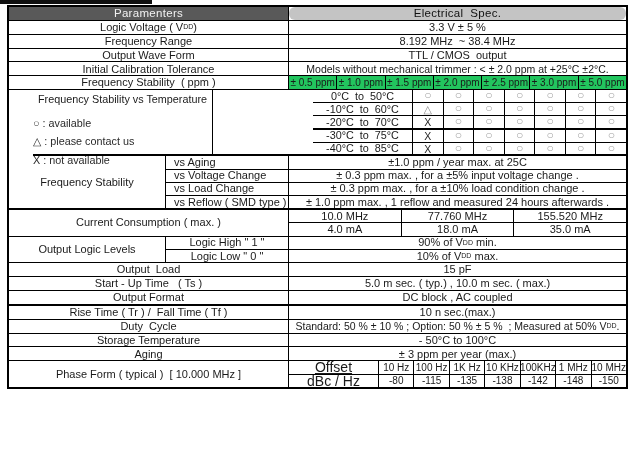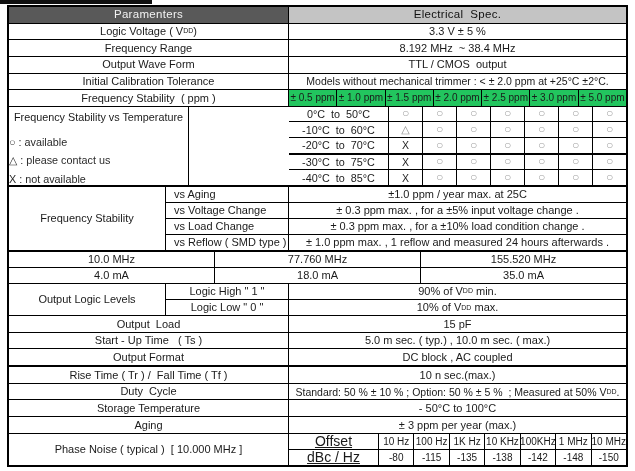--- a/index.html
+++ b/index.html
@@ -6,44 +6,44 @@
   html,body { background:#ffffff; }
   body {
     width:635px; height:471px;
     font-family:"Liberation Sans", sans-serif;
     color:#1a1a1a;
   }
   .screen { position:relative; width:635px; height:471px; background:#fff; overflow:hidden; }
   .top-bar { position:absolute; left:0; top:0; width:152px; height:4px; background:#101010; }
 
   .spec-table {
-    position:absolute; left:7px; top:5px; width:621px; height:462px;
+    position:absolute; left:7px; top:5px; width:621px; height:384px;
     border:2px solid #000; background:#fff;
     display:flex; flex-direction:column;
     font-size:11px;
   }
 
   .band { display:flex; border-bottom:1px solid #000; min-height:0; flex:1; }
   .band:last-child { border-bottom:none; }
-  .band.span2 { flex:2; } .band.span4 { flex:4; } .band.span5 { flex:5; }
+  .band.span2 { flex:2; } .band.span4 { flex:4; } .band.span5 { flex:5;margin-left:24px; }
   .band.thick { border-bottom-width:2px; }
 
   .cell {
     border-right:1px solid #000;
     display:flex; align-items:center; justify-content:center;
     text-align:center; min-width:0; min-height:0;
     white-space:pre-wrap; line-height:1.15; overflow:hidden;
   }
   .cell:last-child { border-right:none; }
 
   .left-col  { width:280px; flex:none; }
   .grow      { flex:1; }
 
   .hdr-left  { background:#595959; color:#f2f2f2; font-size:11.5px; letter-spacing:.3px; }
-  .hdr-right { background:#c4c4c4; color:#111;    font-size:11.5px; letter-spacing:.3px; }
+  .hdr-right { background:#c4c4c4; color:#111;    font-size:11.5px; letter-spacing:.3px;border-radius:6px; }
 
   .yellow { background:#22c55e; flex:1; font-size:10px; white-space:nowrap; }
 
   .rows { flex:1; display:flex; flex-direction:column; min-width:0; }
   .trow { flex:1; display:flex; border-bottom:1px solid #000; min-height:0; }
   .trow:last-child { border-bottom:none; }
   .trow.thick { border-bottom-width:2px; }
 
   
   .temp-left { width:280px; flex:none; border-right:0; display:flex; min-width:0; }
@@ -201,20 +201,21 @@
           <div class="cell grow value">± 0.3 ppm max. , for a ±10% load condition change .</div>
         </div>
         <div class="trow">
           <div class="cell sub-col">vs Reflow ( SMD type )</div>
           <div class="cell grow value">± 1.0 ppm max. , 1 reflow and measured 24 hours afterwards .</div>
         </div>
       </div>
     </div>
 
     <div class="band span2">
+      <div class="cell left-col label">Current Consumption ( max. )</div>
       <div class="rows">
         <div class="trow">
           <div class="cell third">10.0 MHz</div>
           <div class="cell third">77.760 MHz</div>
           <div class="cell third">155.520 MHz</div>
         </div>
         <div class="trow">
           <div class="cell third">4.0 mA</div>
           <div class="cell third">18.0 mA</div>
           <div class="cell third">35.0 mA</div>
@@ -265,21 +266,21 @@
       <div class="cell left-col label">Storage Temperature</div>
       <div class="cell grow value">- 50°C to 100°C</div>
     </div>
 
     <div class="band">
       <div class="cell left-col label">Aging</div>
       <div class="cell grow value">± 3 ppm per year (max.)</div>
     </div>
 
     <div class="band span2">
-      <div class="cell left-col label">Phase Noise ( typical )  [ 10.000 MHz ]</div>
+      <div class="cell left-col label">Phase Form ( typical )  [ 10.000 MHz ]</div>
       <div class="rows">
         <div class="trow">
           <div class="cell pn-off">Offset</div>
           <div class="cell pn-col">10 Hz</div>
           <div class="cell pn-col">100 Hz</div>
           <div class="cell pn-col">1K Hz</div>
           <div class="cell pn-col">10 KHz</div>
           <div class="cell pn-col">100KHz</div>
           <div class="cell pn-col">1 MHz</div>
           <div class="cell pn-col">10 MHz</div>

